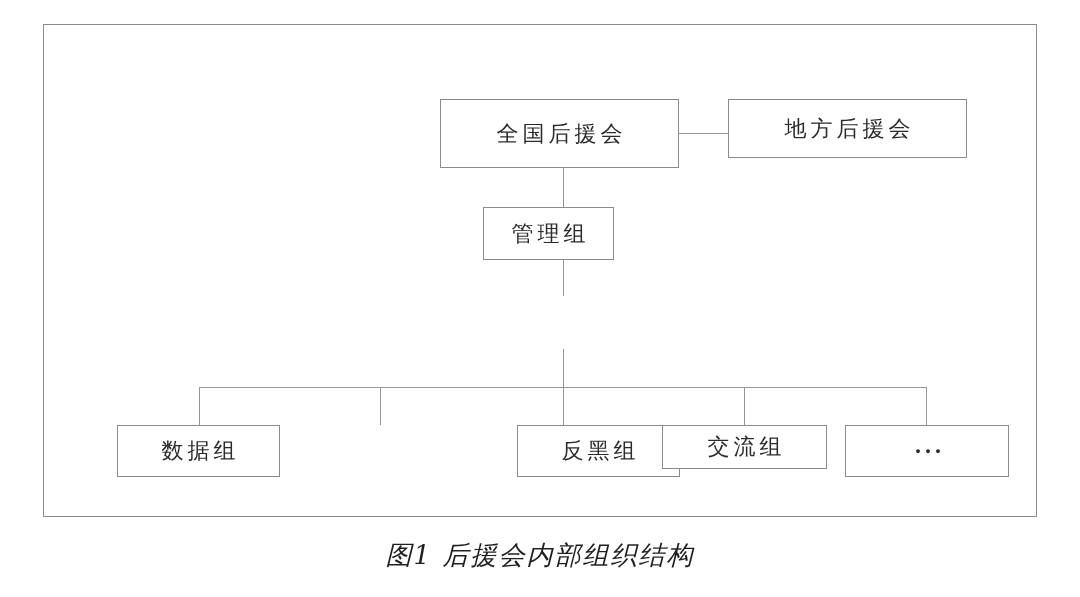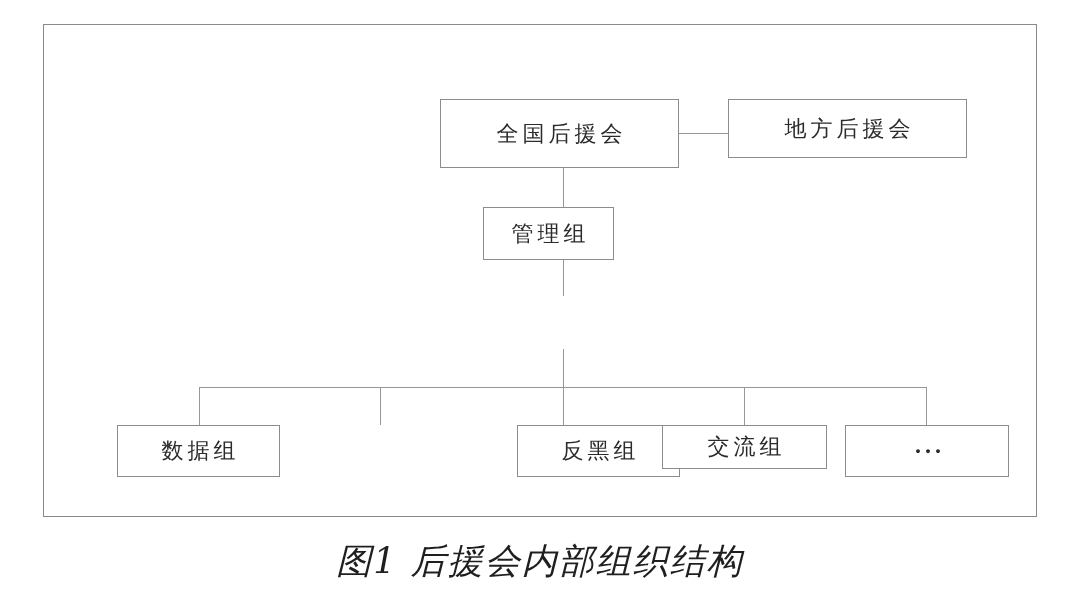--- a/index.html
+++ b/index.html
@@ -67,21 +67,21 @@
   .l-drop3     { left: 519px; top: 362px; width: 1.2px; height: 38px;  }
   .l-drop4     { left: 700px; top: 362px; width: 1.2px; height: 38px;  }
   .l-drop5     { left: 882px; top: 362px; width: 1.2px; height: 38px;  }
 
   .caption {
     position: absolute;
     left: 0;
     top: 538px;
     width: 1080px;
     text-align: center;
-    font-size: 35px;
+    font-size: 26px;
     font-style: italic;
     letter-spacing: 2px;
     color: #1f1f1f;
     font-family: "DejaVu Serif", "Liberation Serif", serif;
   }
 </style>
 </head>
 <body>
 
 <div class="page">

